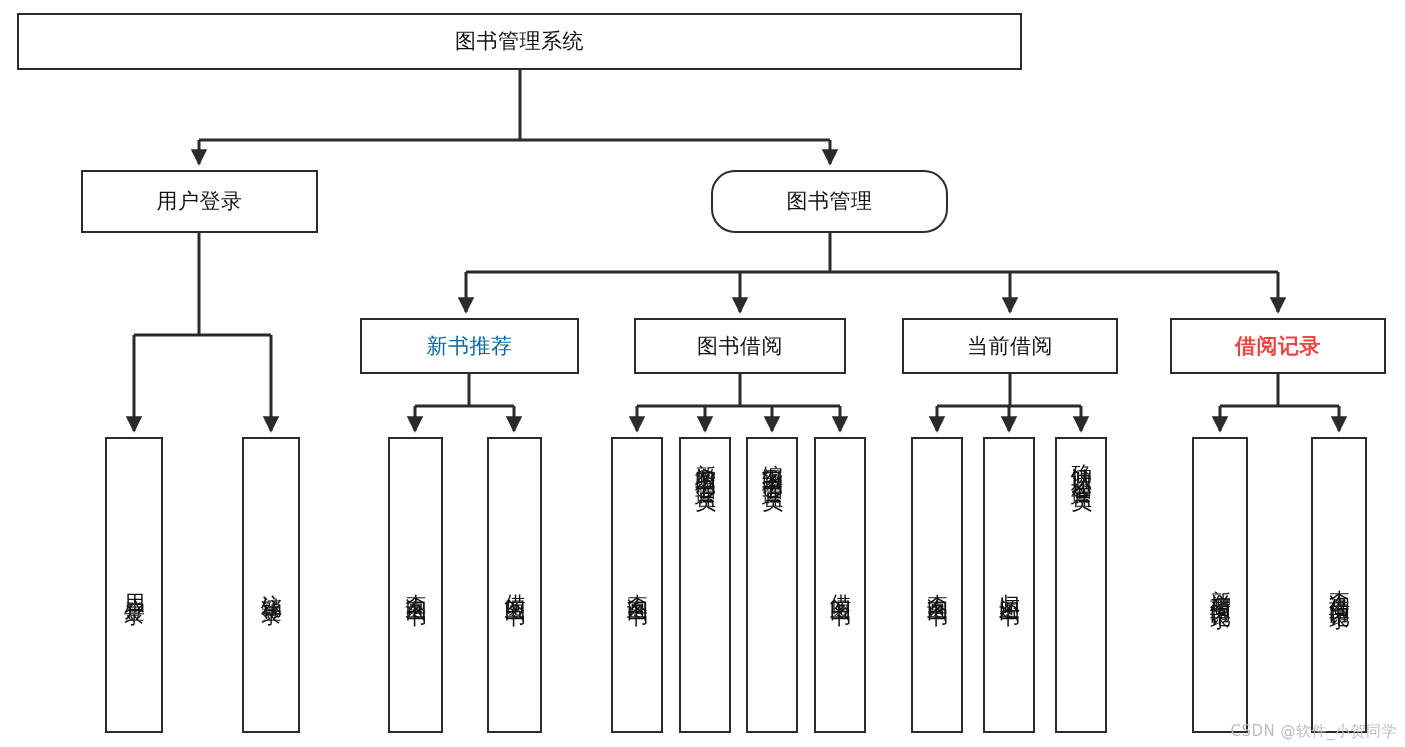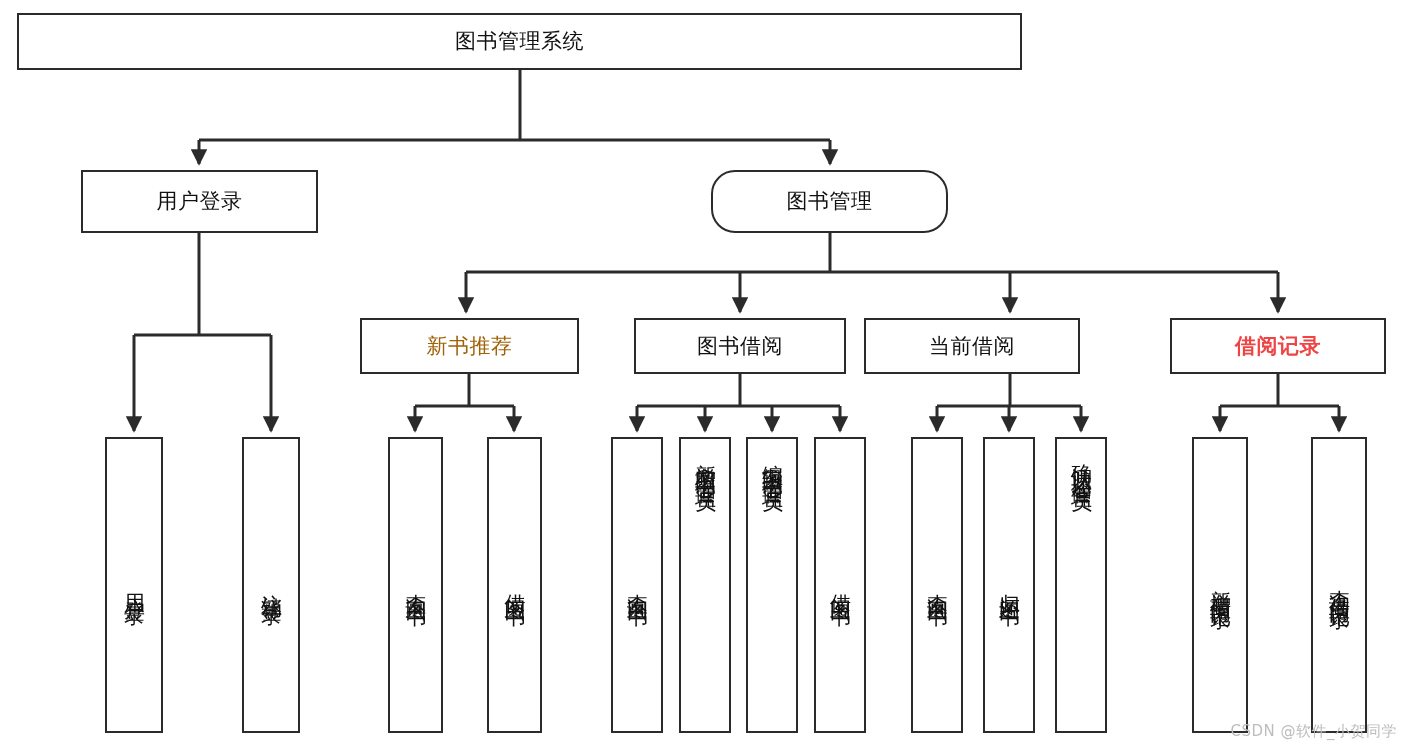--- a/index.html
+++ b/index.html
@@ -140,26 +140,26 @@
   </div>
 
   <div class="node" style="left: 81px; top: 170px; width: 237px; height: 63px; border-color: rgb(43, 43, 43); background: rgb(255, 255, 255);">
     <span class="node-label" style="color: rgb(17, 17, 17);">用户登录</span>
   </div>
   <div class="node" style="left: 711px; top: 170px; width: 237px; height: 63px; border-color: rgb(43, 43, 43); background: rgb(255, 255, 255); border-radius: 24px;">
     <span class="node-label" style="color: rgb(17, 17, 17);">图书管理</span>
   </div>
 
   <div class="node" style="left: 360px; top: 318px; width: 219px; height: 56px; border-color: rgb(43, 43, 43); background: rgb(255, 255, 255);">
-    <span class="node-label" style="color: #a16207;">新书推荐</span>
+    <span class="node-label" style="color: #0369a1;">新书推荐</span>
   </div>
   <div class="node" style="left: 634px; top: 318px; width: 212px; height: 56px; border-color: rgb(43, 43, 43); background: rgb(255, 255, 255);">
     <span class="node-label" style="color: rgb(17, 17, 17);">图书借阅</span>
   </div>
-  <div class="node" style="left: 864px; top: 318px; width: 216px; height: 56px; border-color: rgb(43, 43, 43); background: rgb(255, 255, 255);">
+  <div class="node" style="left: 902px; top: 318px; width: 216px; height: 56px; border-color: rgb(43, 43, 43); background: rgb(255, 255, 255);">
     <span class="node-label" style="color: rgb(17, 17, 17);">当前借阅</span>
   </div>
   <div class="node" style="left: 1170px; top: 318px; width: 216px; height: 56px; border-color: rgb(43, 43, 43); background: rgb(255, 255, 255);">
     <span class="node-label" style="color: #ef4444; font-weight: bold;">借阅记录</span>
   </div>
 
   <div class="node vertical center-v" style="left: 105px; top: 437px; width: 58px; height: 296px; border-color: rgb(43, 43, 43); background: rgb(255, 255, 255);">
     <span class="node-label" style="color: rgb(17, 17, 17);">用户登录</span>
   </div>
   <div class="node vertical center-v" style="left: 242px; top: 437px; width: 58px; height: 296px; border-color: rgb(43, 43, 43); background: rgb(255, 255, 255);">

